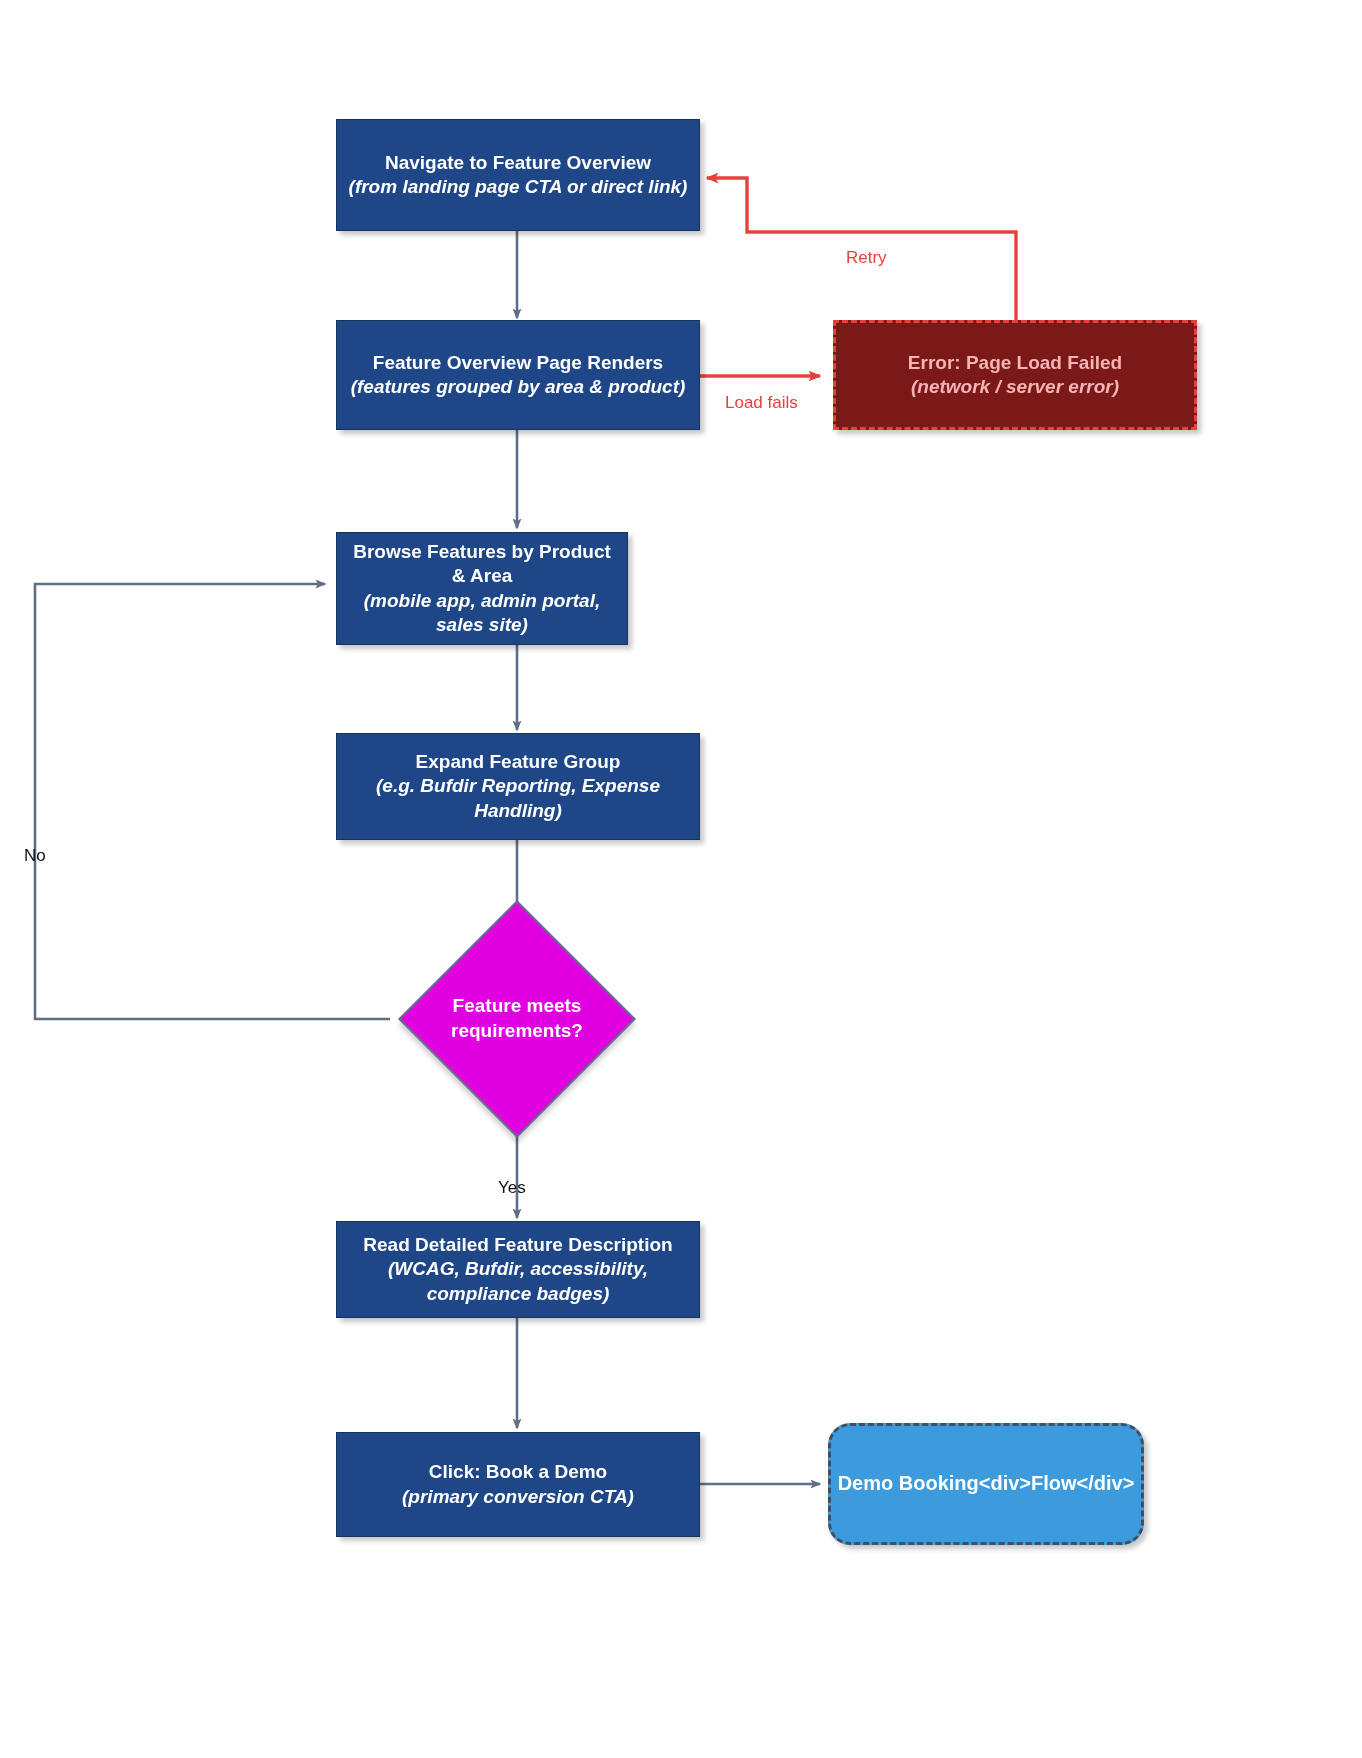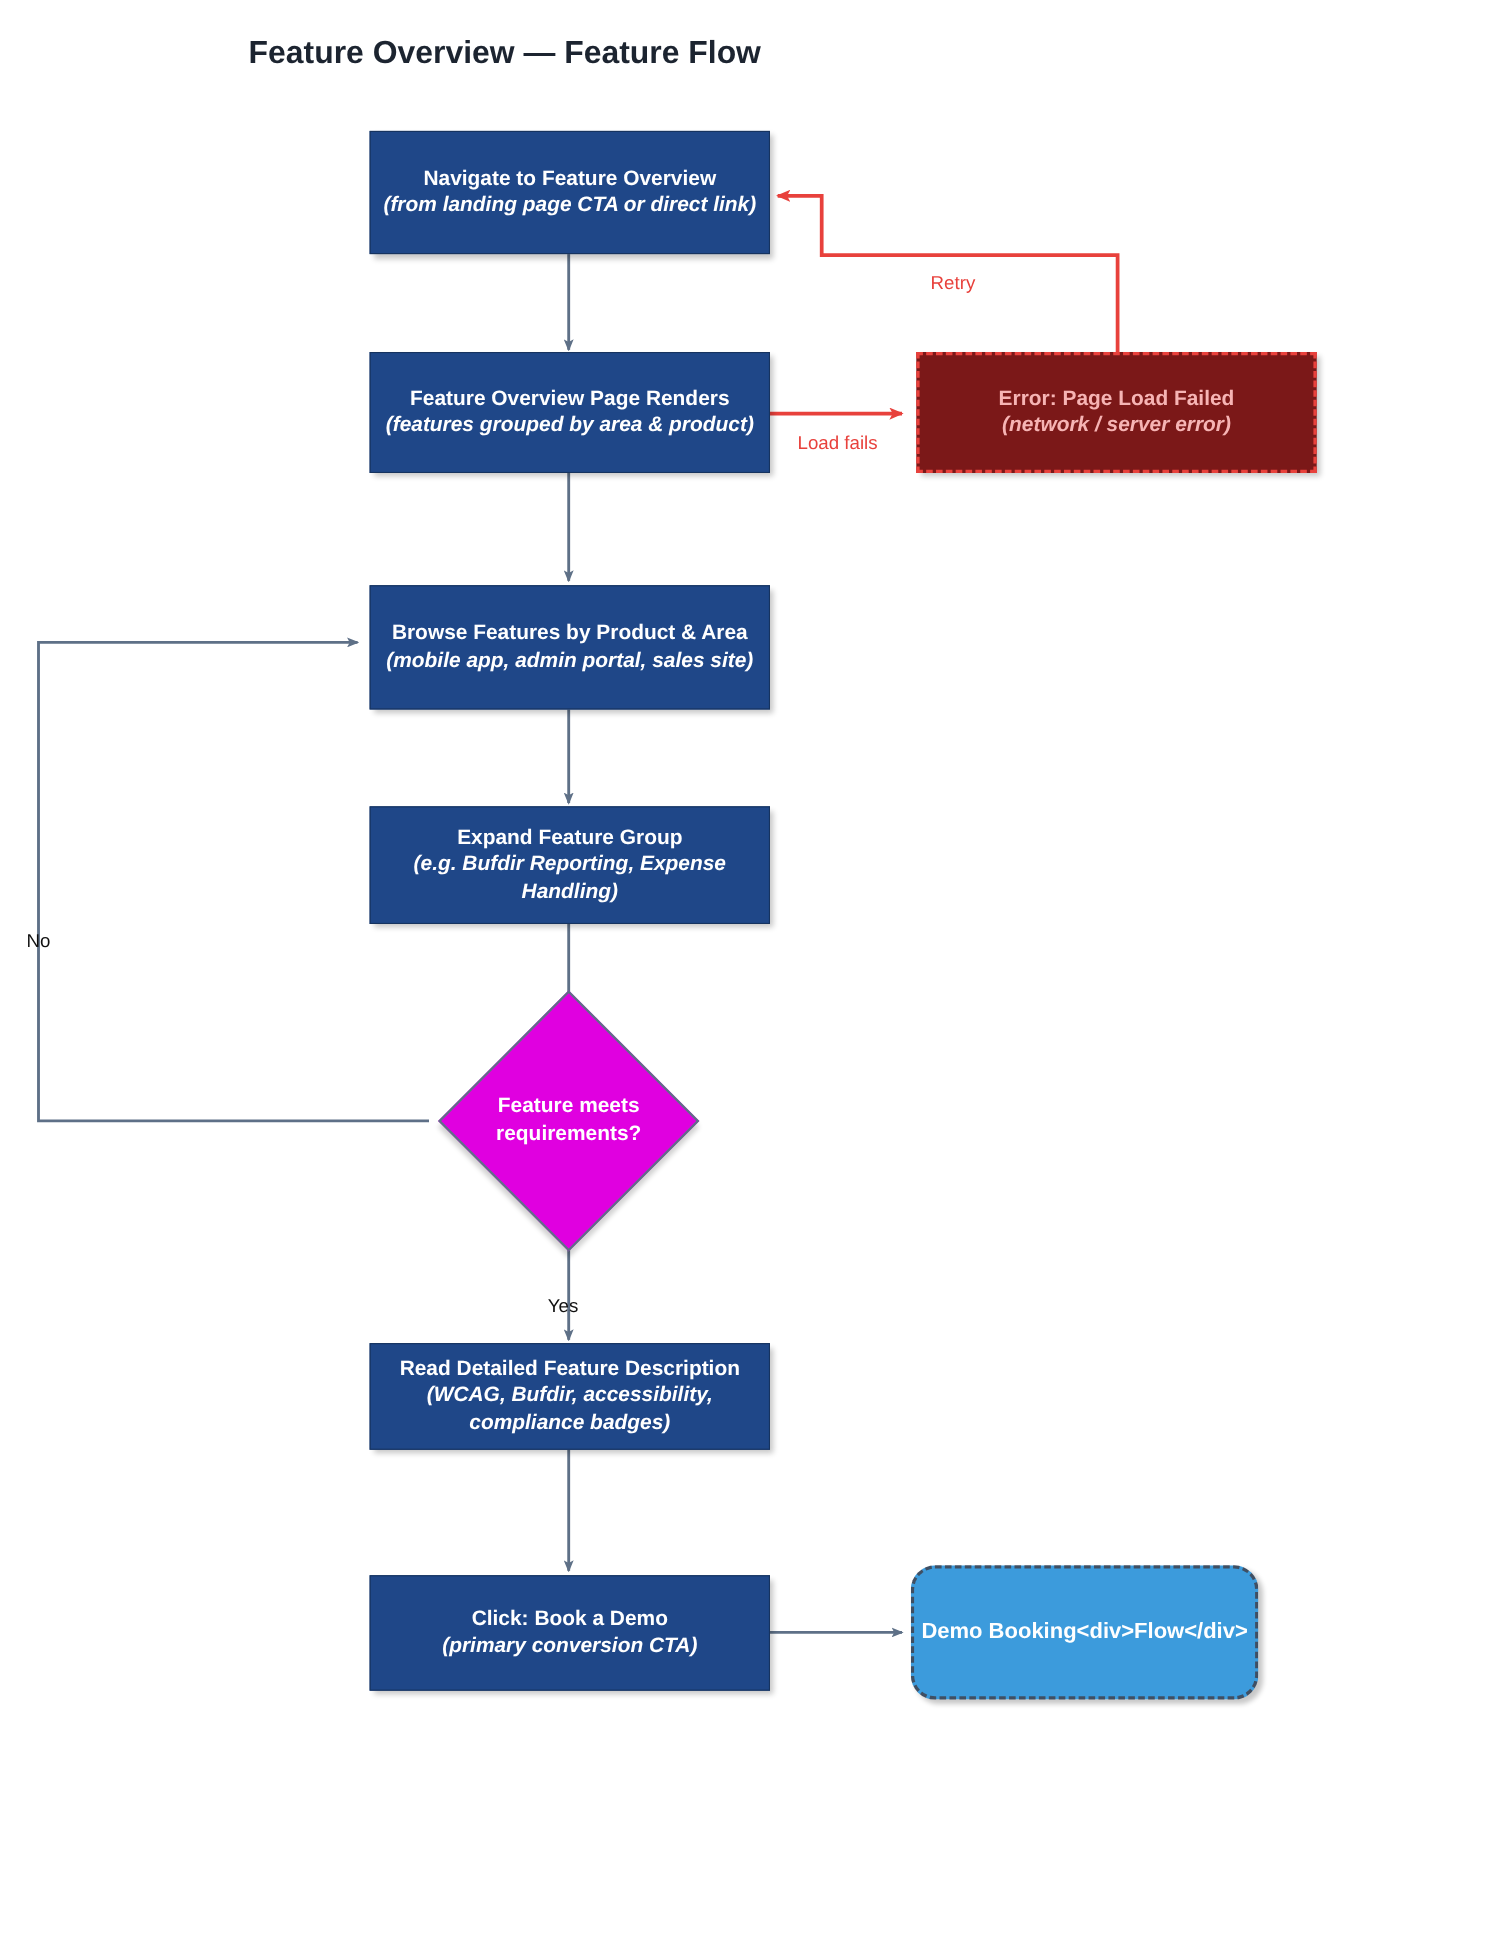--- a/index.html
+++ b/index.html
@@ -122,21 +122,20 @@
     font-weight: bold;
     color: #1c2430;
     white-space: nowrap;
   }
 </style>
 </head>
 <body>
 
 <div id="diagram-root">
 
-  <div id="title">Feature Overview — Feature Flow</div>
 
   <svg id="edge-layer" viewBox="0 0 1362 1758" width="1362" height="1758">
     <defs>
       <marker id="arrow-gray" markerWidth="11" markerHeight="9" refX="9.5" refY="4.5" orient="auto" markerUnits="userSpaceOnUse">
         <path d="M0,0 L11,4.5 L0,9 L2.4,4.5 z" fill="#5E7087"></path>
       </marker>
       <marker id="arrow-red" markerWidth="13" markerHeight="11" refX="11.5" refY="5.5" orient="auto" markerUnits="userSpaceOnUse">
         <path d="M0,0 L13,5.5 L0,11 L3,5.5 z" fill="#E8413C"></path>
       </marker>
     </defs>
@@ -176,21 +175,21 @@
   <div class="node proc" style="left:336px; top:320px; width:364px; height:110px;">
     <div class="l1">Feature Overview Page Renders</div>
     <div class="l2">(features grouped by area &amp; product)</div>
   </div>
 
   <div class="node error-node" style="left:833px; top:320px; width:364px; height:110px;">
     <div class="l1">Error: Page Load Failed</div>
     <div class="l2">(network / server error)</div>
   </div>
 
-  <div class="node proc" style="left:336px; top:532px; width:364px; height:113px;">
+  <div class="node proc" style="left:336px; top:532px; width:292px; height:113px;">
     <div class="l1">Browse Features by Product &amp; Area</div>
     <div class="l2">(mobile app, admin portal, sales site)</div>
   </div>
 
   <div class="node proc" style="left:336px; top:733px; width:364px; height:107px;">
     <div class="l1">Expand Feature Group</div>
     <div class="l2">(e.g. Bufdir Reporting, Expense Handling)</div>
   </div>
 
   <div class="decision-wrap" style="left:433px; top:935px; width:168px; height:168px;">

